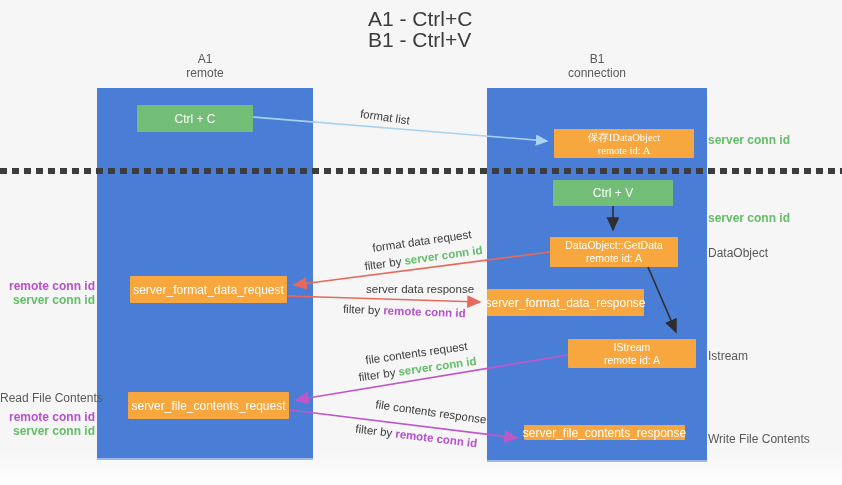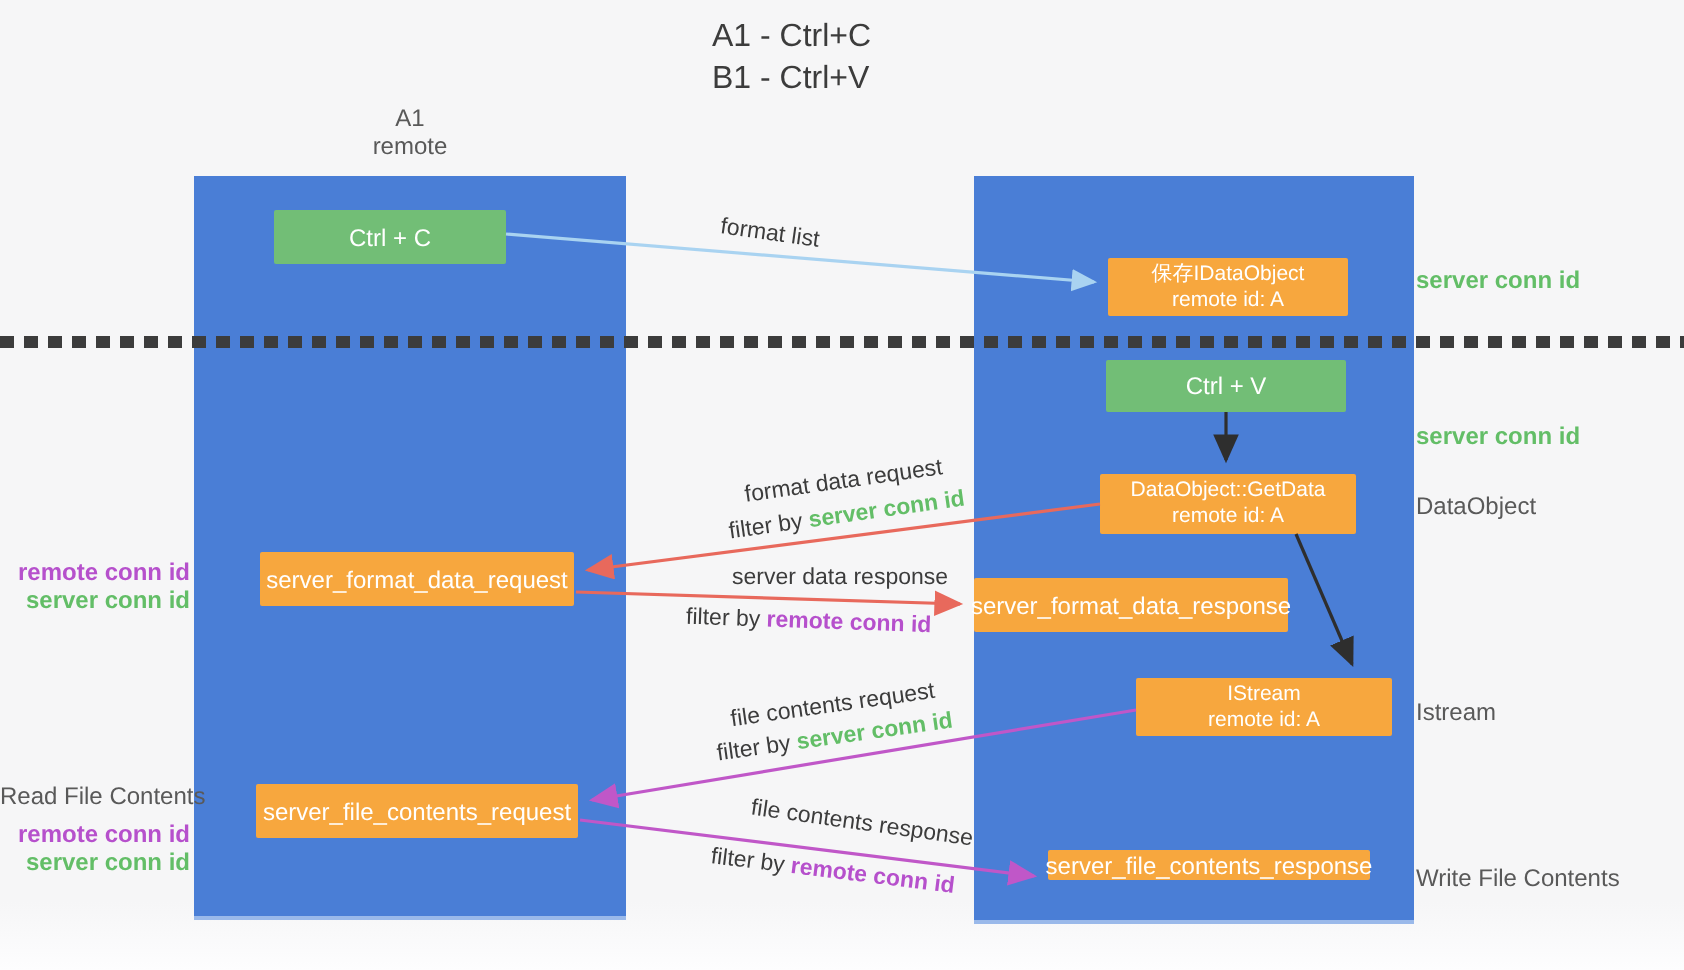--- a/index.html
+++ b/index.html
@@ -8,22 +8,22 @@
     --green-text:#63be67; --purple-text:#b650cc;
     --gray-text:#595959; --dark-text:#3c3c3c;
   }
   *{margin:0;padding:0;box-sizing:border-box;}
   body{font-family:"Liberation Sans","DejaVu Sans",sans-serif;}
   .canvas{
     position:relative;width:842px;height:485px;overflow:hidden;
     background:linear-gradient(180deg,#f6f6f7 0%,#f6f6f7 93%,#fdfdfe 100%);
   }
   .title{
-    position:absolute;left:356px;top:8px;
-    font-size:16px;line-height:21px;color:var(--dark-text);
+    position:absolute;left:368px;top:8px;
+    font-size:21px;line-height:21px;color:var(--dark-text);
   }
   .col-header{
     position:absolute;top:52px;text-align:center;
     font-size:12px;line-height:14px;color:var(--gray-text);
   }
   .col-header.left{left:97px;width:216px;}
   .col-header.right{left:487px;width:220px;}
   .lifeline{
     position:absolute;top:88px;background:var(--blue);
     border-bottom:2px solid #9ab9ea;
@@ -63,31 +63,35 @@
 
   <div class="title">
     <div>A1 - Ctrl+C</div>
     <div>B1 - Ctrl+V</div>
   </div>
 
   <div class="col-header left">
     <div>A1</div>
     <div>remote</div>
   </div>
+  <div class="col-header right">
+    <div>B1</div>
+    <div>connection</div>
+  </div>
 
   <div class="lifeline left"></div>
   <div class="lifeline right"></div>
 
   <div class="dotted-line"></div>
 
   <div class="node green" style="left:137px;top:105px;width:116px;height:27px;">
     <span class="single">Ctrl + C</span>
   </div>
 
-  <div class="node orange" style="left:554px;top:129px;width:120px;height:29px;">
+  <div class="node orange" style="left:554px;top:129px;width:140px;height:29px;font-family:Liberation Serif, serif;">
     <span class="l1">保存IDataObject</span>
     <span class="l2">remote id: A</span>
   </div>
 
   <div class="node green" style="left:553px;top:180px;width:120px;height:26px;">
     <span class="single">Ctrl + V</span>
   </div>
 
   <div class="node orange" style="left:550px;top:237px;width:128px;height:30px;">
     <span class="l1">DataObject::GetData</span>

